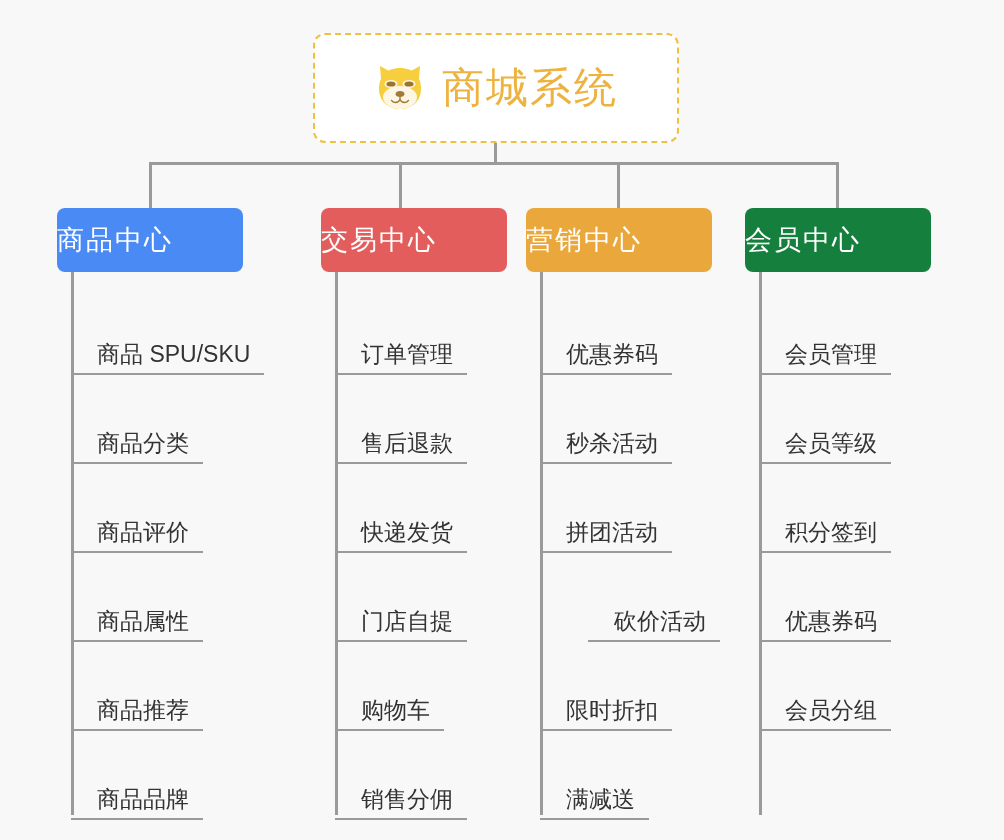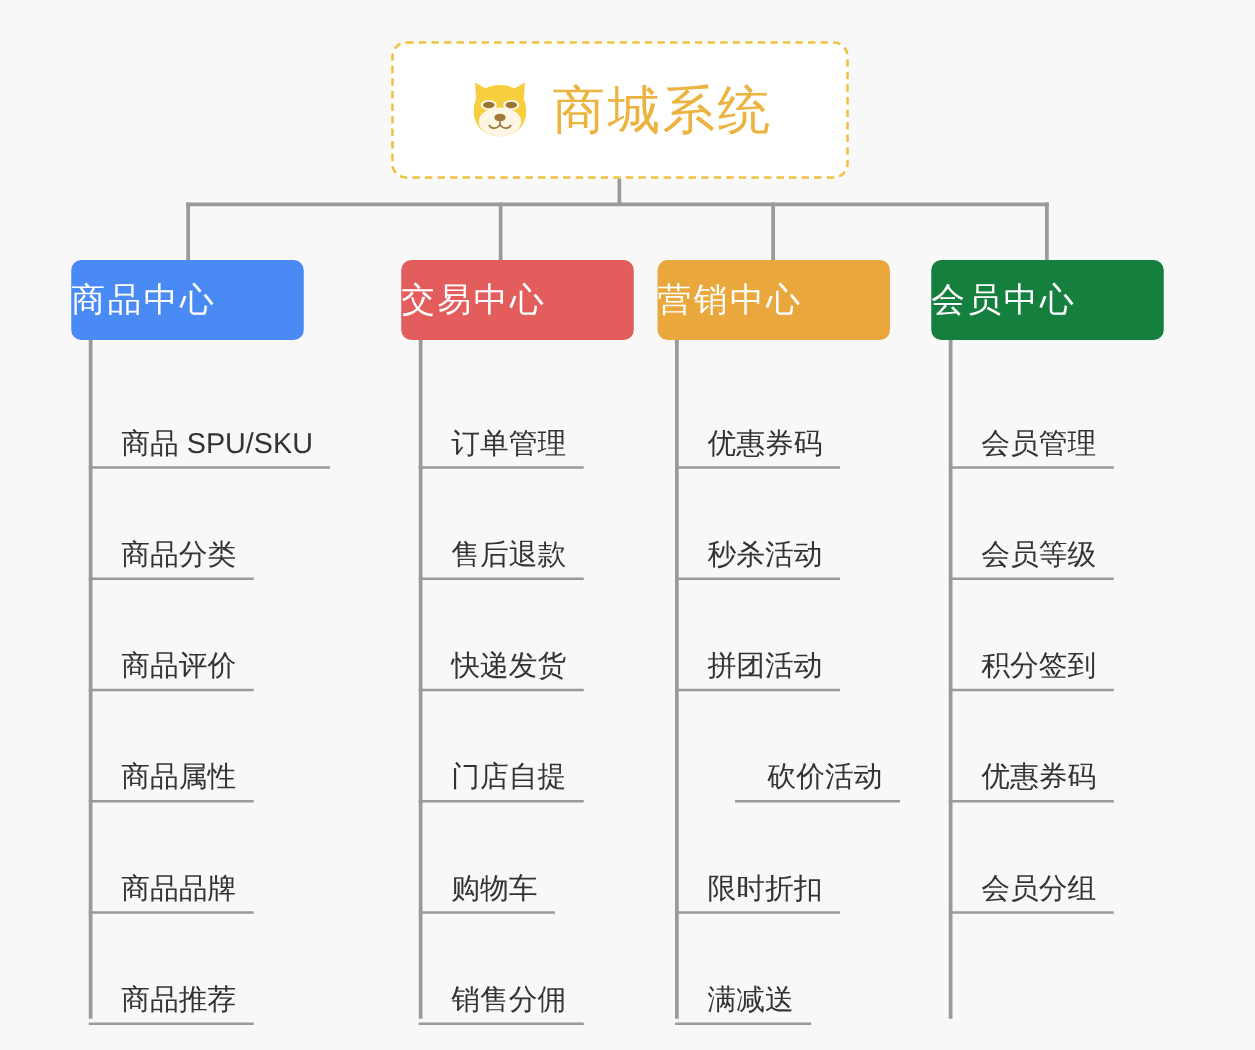--- a/index.html
+++ b/index.html
@@ -155,24 +155,24 @@
       <div class="leaf">
           <span class="leaf-label" style="border-bottom-color: rgb(154, 154, 154);">商品分类</span>
         </div>
       <div class="leaf">
           <span class="leaf-label" style="border-bottom-color: rgb(154, 154, 154);">商品评价</span>
         </div>
       <div class="leaf">
           <span class="leaf-label" style="border-bottom-color: rgb(154, 154, 154);">商品属性</span>
         </div>
       <div class="leaf">
+          <span class="leaf-label" style="border-bottom-color: rgb(154, 154, 154);">商品推荐</span>
+        </div>
+      <div class="leaf">
           <span class="leaf-label" style="border-bottom-color: rgb(154, 154, 154);">商品品牌</span>
-        </div>
-      <div class="leaf">
-          <span class="leaf-label" style="border-bottom-color: rgb(154, 154, 154);">商品推荐</span>
         </div>
     </div>
   </div>
 
   <div class="column" style="left:321px; width:200px;">
     <div class="cat-box" style="width: 186px; background: rgb(228, 93, 93);">
       <span>交易中心</span>
     </div>
     <div class="leaf-list">
       <div class="spine" style="height: 543px; background: rgb(154, 154, 154);"></div>

